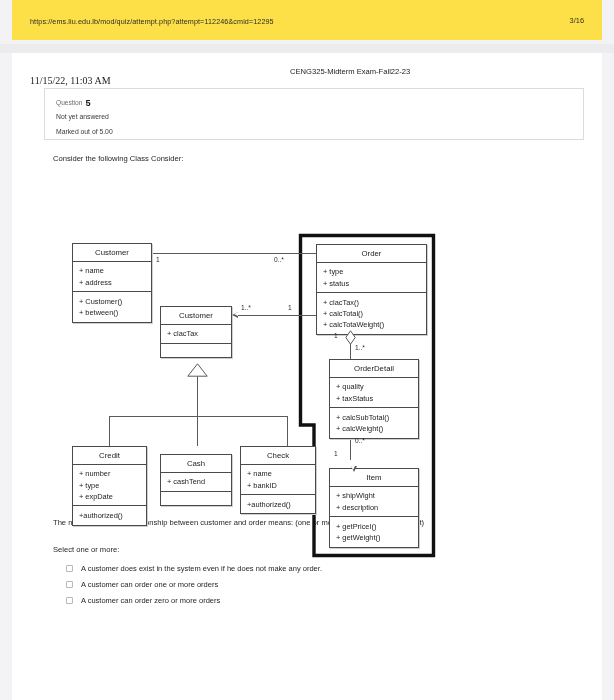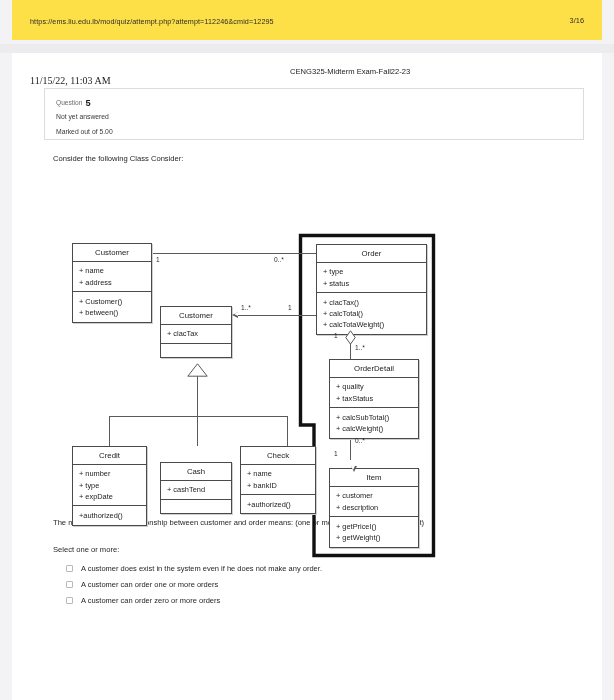--- a/index.html
+++ b/index.html
@@ -396,42 +396,42 @@
       </div>
       <div class="sec bt">
         <div>+ calcSubTotal()</div>
         <div>+ calcWeight()</div>
       </div>
     </div>
 
     <div class="cls" style="left:317px; top:290px; width:90px;">
       <div class="hdr">Item</div>
       <div class="sec">
-        <div>+ customer</div>
+        <div>+ shipWight</div>
         <div>+ description</div>
       </div>
       <div class="sec bt">
         <div>+ getPriceI()</div>
         <div>+ getWeight()</div>
       </div>
     </div>
 
     <div class="cls" style="left:60px; top:268px; width:75px;">
       <div class="hdr">Credit</div>
       <div class="sec">
         <div>+ number</div>
         <div>+ type</div>
         <div>+ expDate</div>
       </div>
       <div class="sec bt">
         <div>+authorized()</div>
       </div>
     </div>
 
-    <div class="cls" style="left:148px; top:284px; width:72px;">
+    <div class="cls" style="left:148px; top:276px; width:72px;">
       <div class="hdr">Cash</div>
       <div class="sec">
         <div>+ cashTend</div>
       </div>
       <div class="sec bt empty"></div>
     </div>
 
     <div class="cls" style="left:228px; top:268px; width:76px;">
       <div class="hdr">Check</div>
       <div class="sec">

